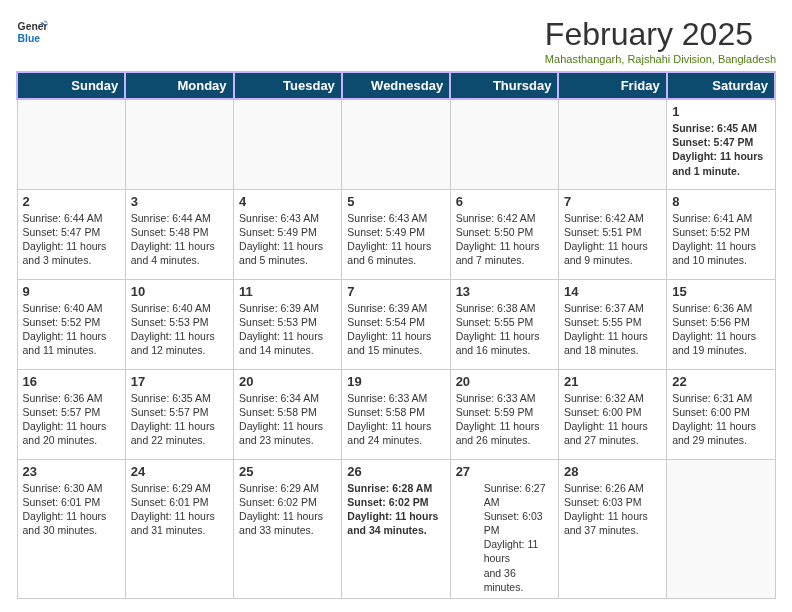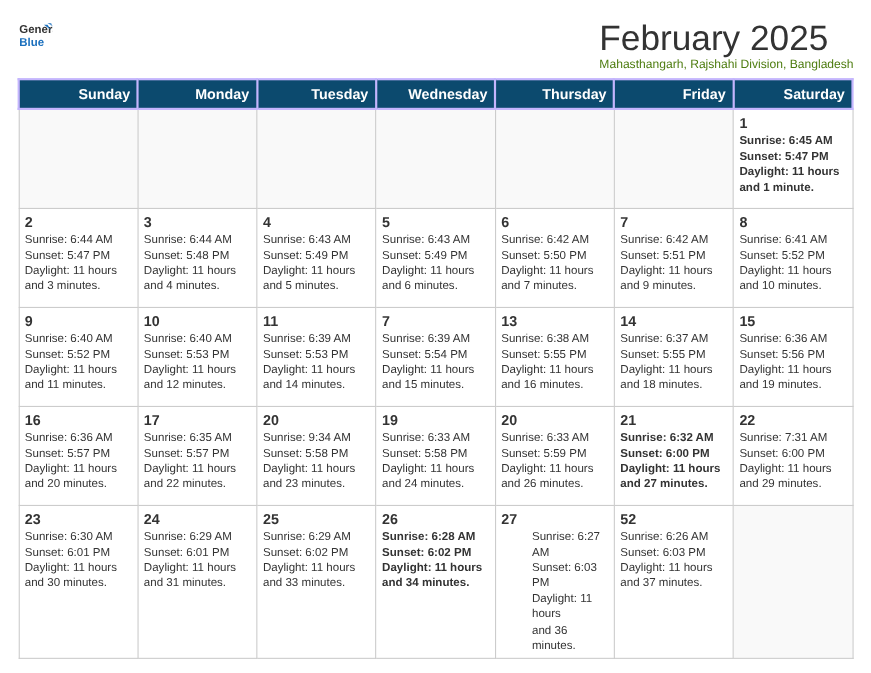--- a/index.html
+++ b/index.html
@@ -237,49 +237,49 @@
         </td>
         <td>
           <span class="day-number">17</span>
           <div class="day-info" style="white-space: pre-line;">Sunrise: 6:35 AM
 Sunset: 5:57 PM
 Daylight: 11 hours
 and 22 minutes.</div>
         </td>
         <td>
           <span class="day-number">20</span>
-          <div class="day-info" style="white-space: pre-line;">Sunrise: 9:34 AM
+          <div class="day-info" style="white-space: pre-line;">Sunrise: 6:34 AM
 Sunset: 5:58 PM
 Daylight: 11 hours
 and 23 minutes.</div>
         </td>
         <td>
           <span class="day-number">19</span>
           <div class="day-info" style="white-space: pre-line;">Sunrise: 6:33 AM
 Sunset: 5:58 PM
 Daylight: 11 hours
 and 24 minutes.</div>
         </td>
         <td>
           <span class="day-number">20</span>
           <div class="day-info" style="white-space: pre-line;">Sunrise: 6:33 AM
 Sunset: 5:59 PM
 Daylight: 11 hours
 and 26 minutes.</div>
         </td>
         <td>
           <span class="day-number">21</span>
-          <div class="day-info" style="white-space: pre-line; font-weight: bold;">Sunrise: 6:32 AM
+          <div class="day-info" style="white-space: pre-line;">Sunrise: 6:32 AM
 Sunset: 6:00 PM
 Daylight: 11 hours
 and 27 minutes.</div>
         </td>
         <td>
           <span class="day-number">22</span>
-          <div class="day-info" style="white-space: pre-line;">Sunrise: 7:31 AM
+          <div class="day-info" style="white-space: pre-line;">Sunrise: 6:31 AM
 Sunset: 6:00 PM
 Daylight: 11 hours
 and 29 minutes.</div>
         </td>
       </tr>
       <tr class="week-row">
         <td>
           <span class="day-number">23</span>
           <div class="day-info" style="white-space: pre-line;">Sunrise: 6:30 AM
 Sunset: 6:01 PM
@@ -308,21 +308,21 @@
 and 34 minutes.</div>
         </td>
         <td>
           <span class="day-number">27</span>
           <div class="day-info" style="white-space: pre-line; margin-left: 28px;">Sunrise: 6:27 AM
 Sunset: 6:03 PM
 Daylight: 11 hours
 and 36 minutes.</div>
         </td>
         <td>
-          <span class="day-number">52</span>
+          <span class="day-number">28</span>
           <div class="day-info" style="white-space: pre-line;">Sunrise: 6:26 AM
 Sunset: 6:03 PM
 Daylight: 11 hours
 and 37 minutes.</div>
         </td>
         <td class="empty"></td>
       </tr>
     </tbody>
 </table>
 

